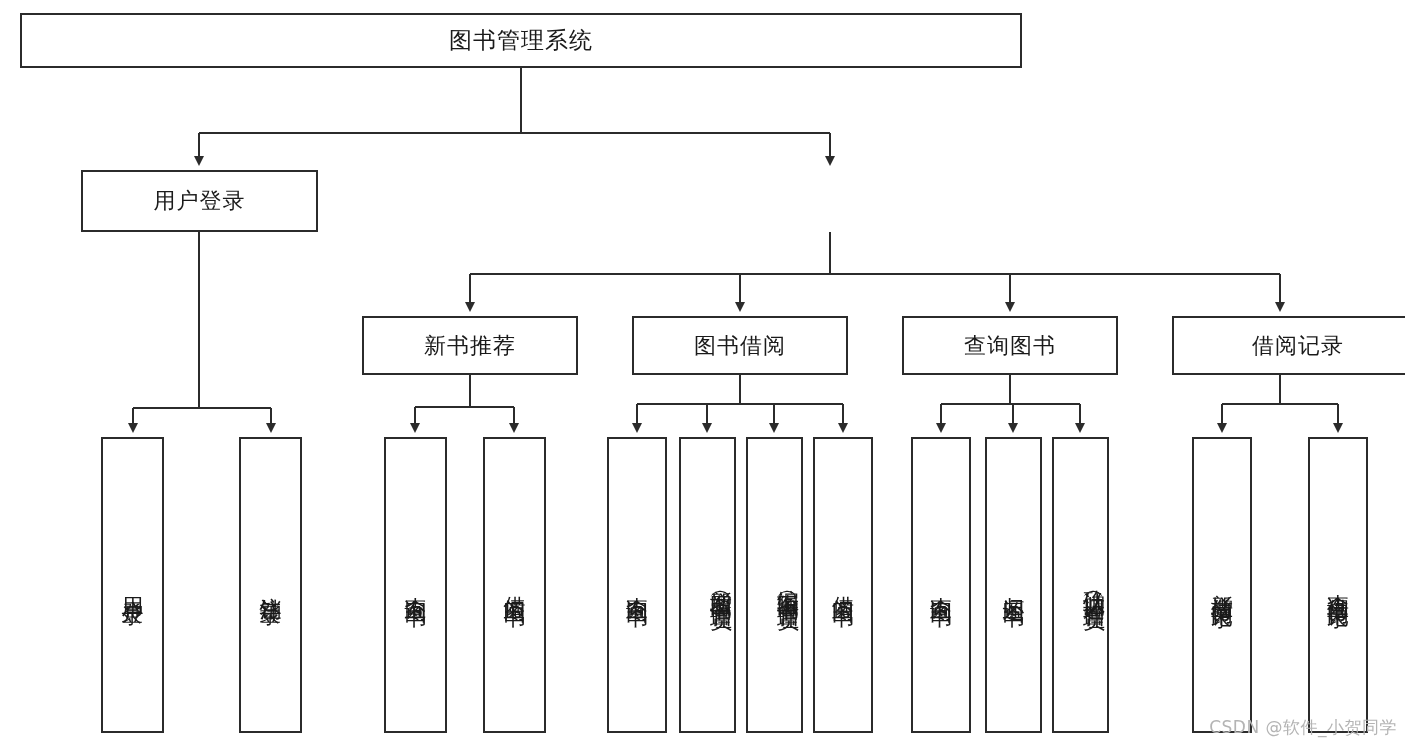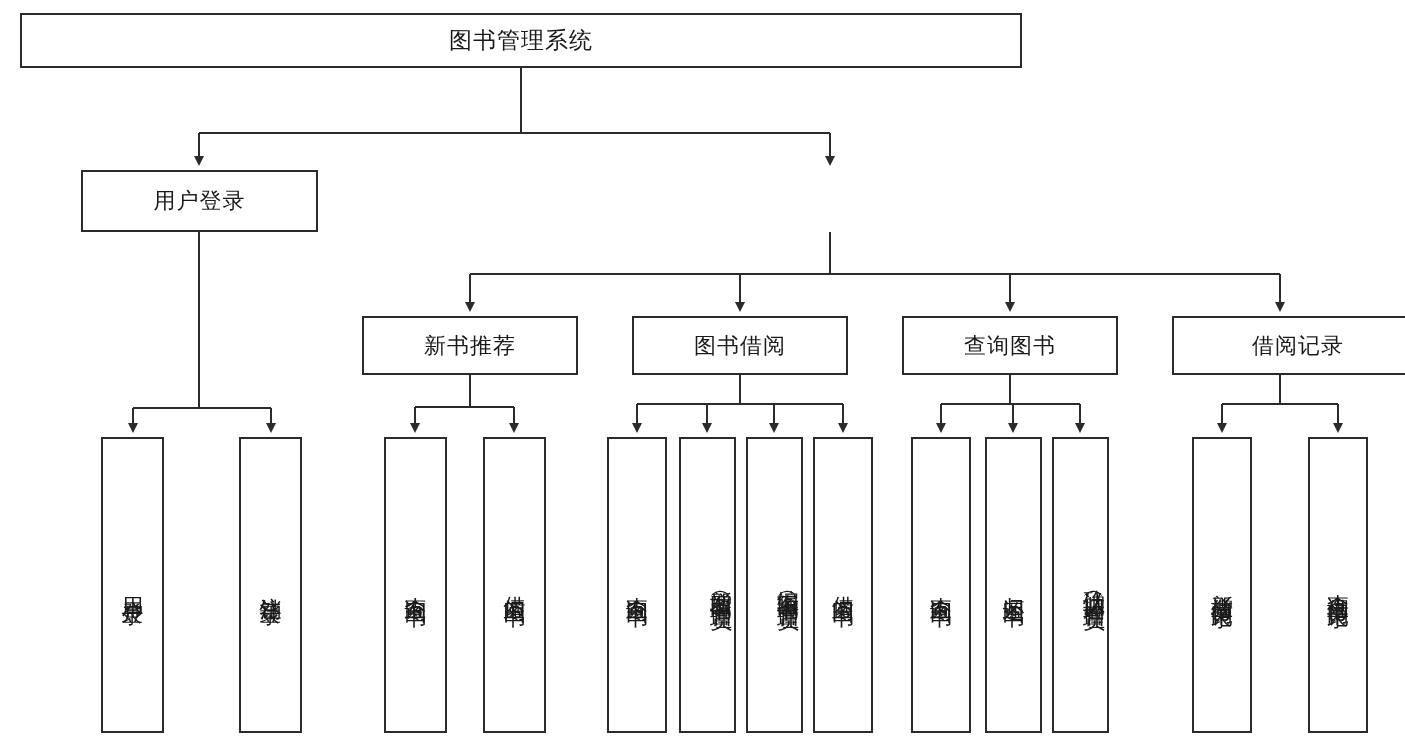--- a/index.html
+++ b/index.html
@@ -179,14 +179,15 @@
     <span>确认归还（管理员）</span>
   </div>
 
   <div class="node v" style="left:1192px; top:437px; width:60px; height:296px;">
     <span>新增借阅记录</span>
   </div>
   <div class="node v" style="left:1308px; top:437px; width:60px; height:296px;">
     <span>查询借阅记录</span>
   </div>
 
+  <div class="watermark">CSDN @软件_小贺同学</div>
 
 </div>
 
 </body></html>

